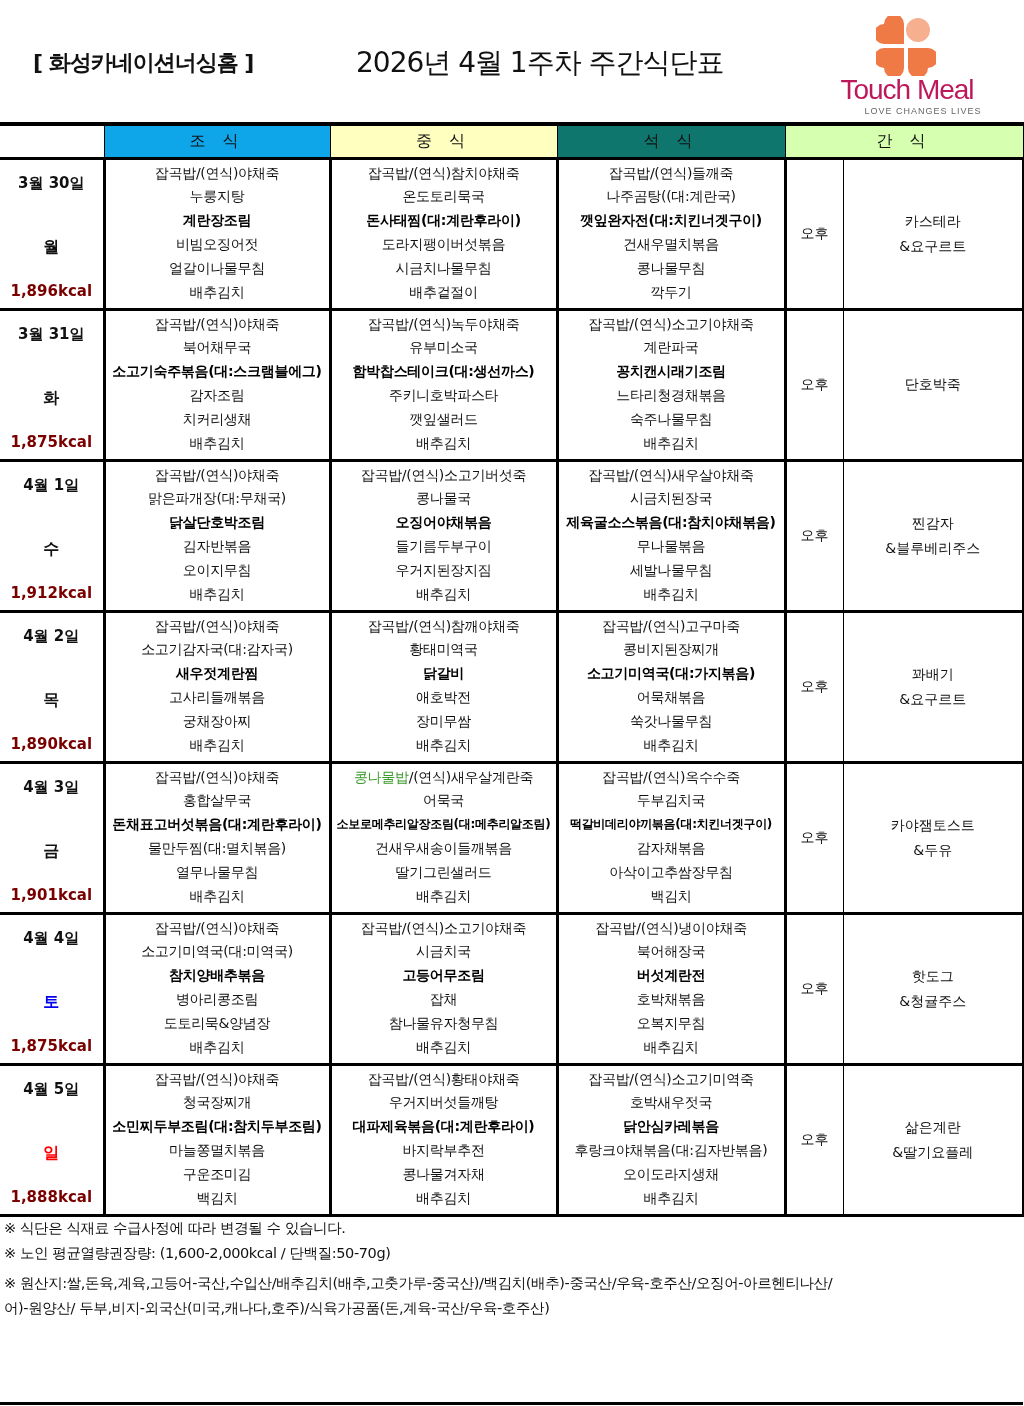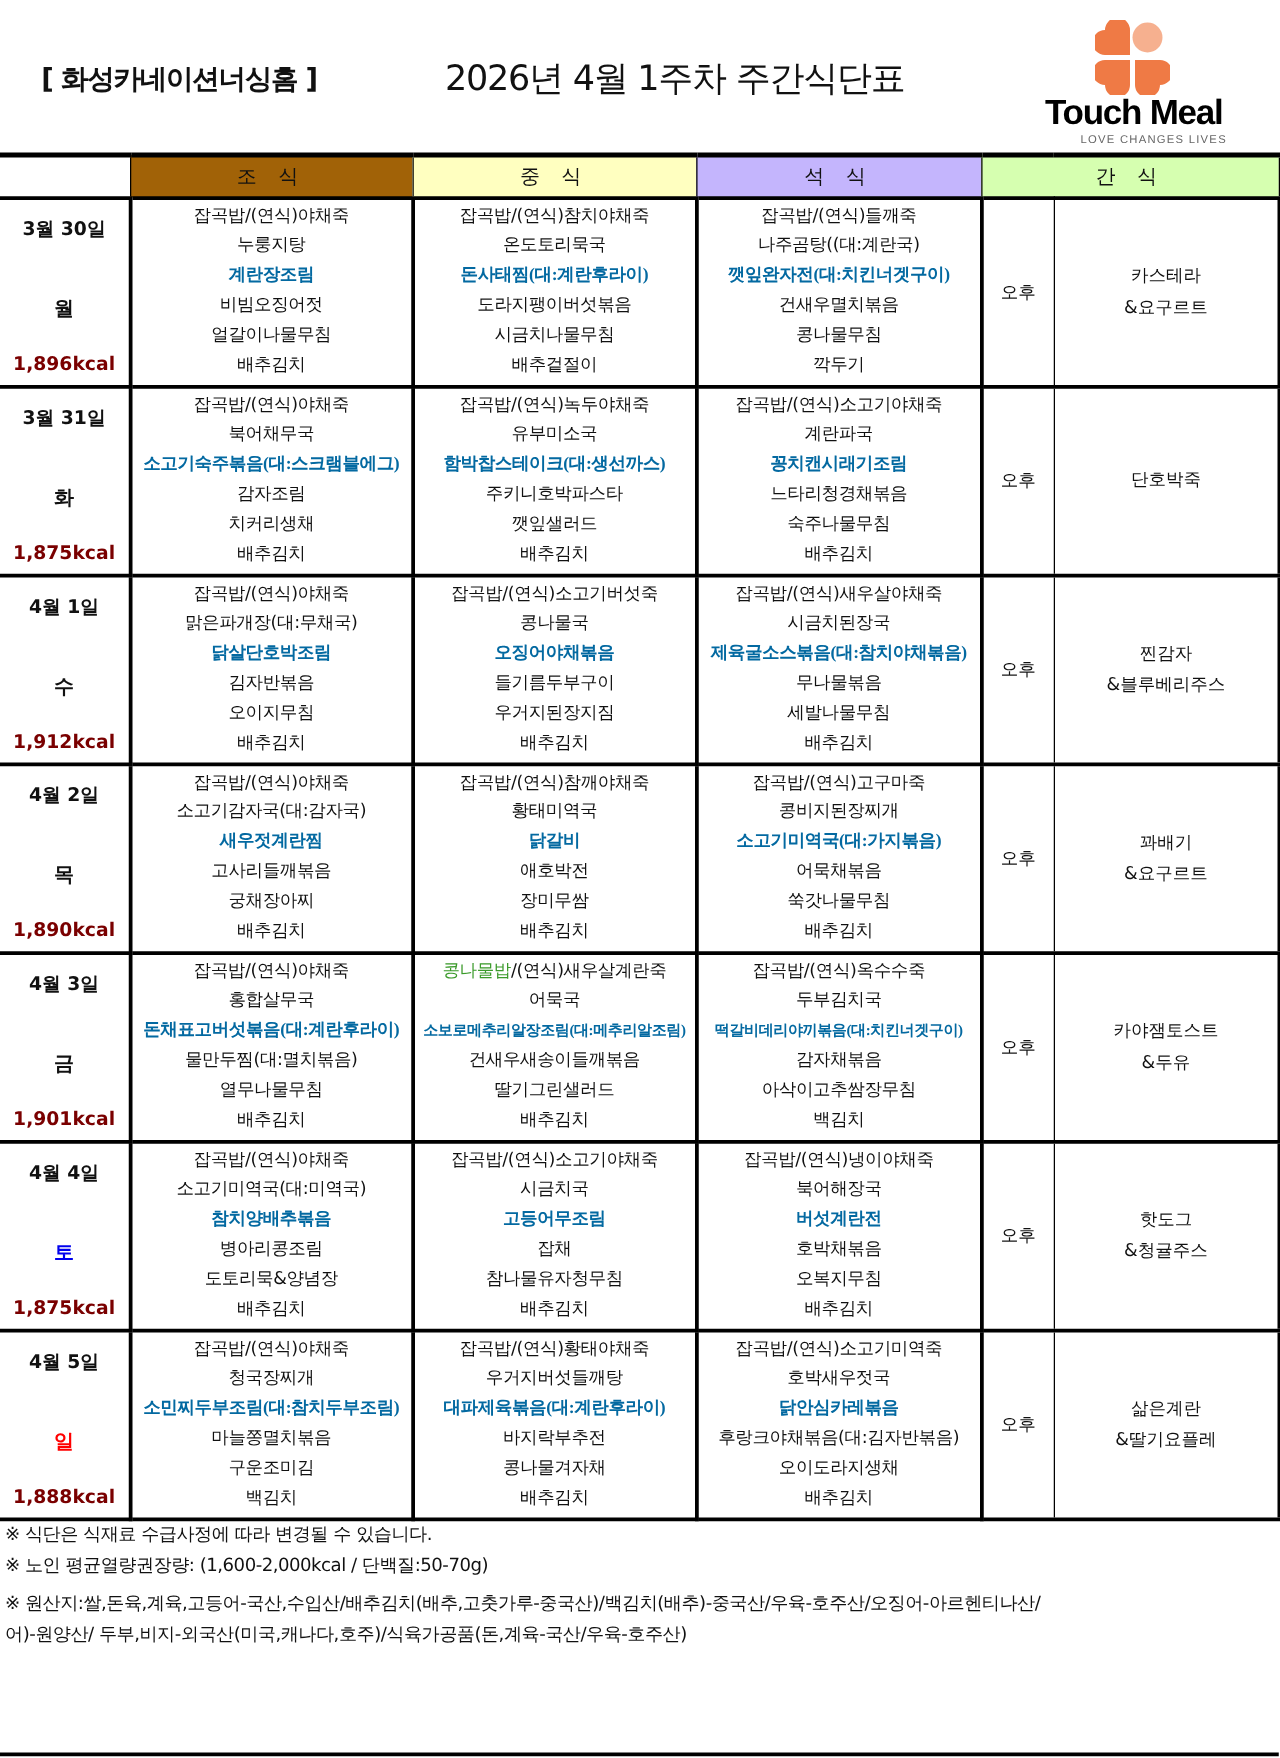--- a/index.html
+++ b/index.html
@@ -4,43 +4,43 @@
 <style>
   * { box-sizing: border-box; margin: 0; padding: 0; }
   html, body { width: 1024px; height: 1406px; background: #ffffff; overflow: hidden; }
   body { position: relative; font-family: "DejaVu Sans", "Liberation Sans", sans-serif; color: #111; }
 
   .title-left { position: absolute; left: 33px; top: 48px; font-size: 22px; font-weight: bold; letter-spacing: -1px; }
   .title-main { position: absolute; left: 356px; top: 44px; font-size: 28px; font-weight: normal; letter-spacing: -1px; }
 
   .logo { position: absolute; left: 824px; top: 14px; width: 166px; height: 104px; }
   .logo .clover { position: absolute; left: 52px; top: 2px; width: 60px; height: 60px; }
-  .logo .brand { position: absolute; left: 0; top: 60px; width: 166px; text-align: center; font-family: "Liberation Sans", sans-serif; font-weight: bold; font-size: 28px; color: #000000; letter-spacing: -1px; }
+  .logo .brand { position: absolute; left: 0; top: 60px; width: 166px; text-align: center; font-family: "Liberation Sans", sans-serif; font-weight: normal; font-size: 28px; color: #be185d; letter-spacing: -1px; }
   .logo .tagline { position: absolute; left: 16px; top: 92px; width: 166px; text-align: center; font-family: "Liberation Sans", sans-serif; font-size: 9px; color: #666; letter-spacing: 1px; }
 
   table.menu { position: absolute; left: 0; top: 122px; width: 1023px; border-collapse: collapse; table-layout: fixed; }
   table.menu td, table.menu th { border: 1px solid #000; text-align: center; vertical-align: middle; font-size: 14px; font-weight: normal; }
   table.menu thead th { height: 34px; font-size: 16px; border-top: 4px solid #000; border-bottom: 3px solid #000; letter-spacing: 6px; }
-  th.h-breakfast { background: #a16207; }
+  th.h-breakfast { background: #0ea5e9; }
   th.h-lunch { background: #ffffc0; }
-  th.h-dinner { background: #c4b5fd; }
+  th.h-dinner { background: #0f766e; }
   th.h-snack { background: #d6ffb0; }
   th.h-blank { background: #fff; border-left: none !important; }
 
   table.menu tbody tr.day td { border-bottom: 3px solid #000; }
   td.date-cell { border-right: 3px solid #000 !important; border-left: none !important; padding: 0; }
   .date-inner { display: flex; flex-direction: column; align-items: center; height: 148px; justify-content: space-between; padding: 14px 14px 8px; }
   .date-label { font-weight: bold; font-size: 15px; }
   .dow-label { font-weight: bold; font-size: 16px; margin-top: 20px; }
   .kcal-label { font-weight: bold; font-size: 15px; color: #7a0000; }
 
   td.meal-cell { padding: 0; border-right: 3px solid #000 !important; }
   .meal-list { display: flex; flex-direction: column; height: 148px; justify-content: space-between; padding: 2px 0 3px; }
   .meal-item { font-size: 14px; line-height: 23px; height: 24px; white-space: nowrap; color: #111; letter-spacing: -0.3px; }
-  .meal-item.main { color: #0369a1; font-weight: bold; font-family: Liberation Serif, serif; }
+  .meal-item.main { color: #000000; font-weight: bold; }
   .meal-item.small { font-size: 12px; }
 
   td.snack-time { border-right: 1px dotted #000 !important; font-size: 16px; }
   td.snack-item { font-size: 16px; line-height: 25px; border-right: 2px solid #000 !important; }
 
   .notes { position: absolute; left: 4px; top: 1216px; width: 1016px; font-size: 14.5px; letter-spacing: -0.4px; }
   .notes p { line-height: 25px; }
   .notes .gap { margin-top: 5px; }
   .bottom-rule { position: absolute; left: 0; top: 1402px; width: 1023px; height: 3px; background: #000; }
 </style>

